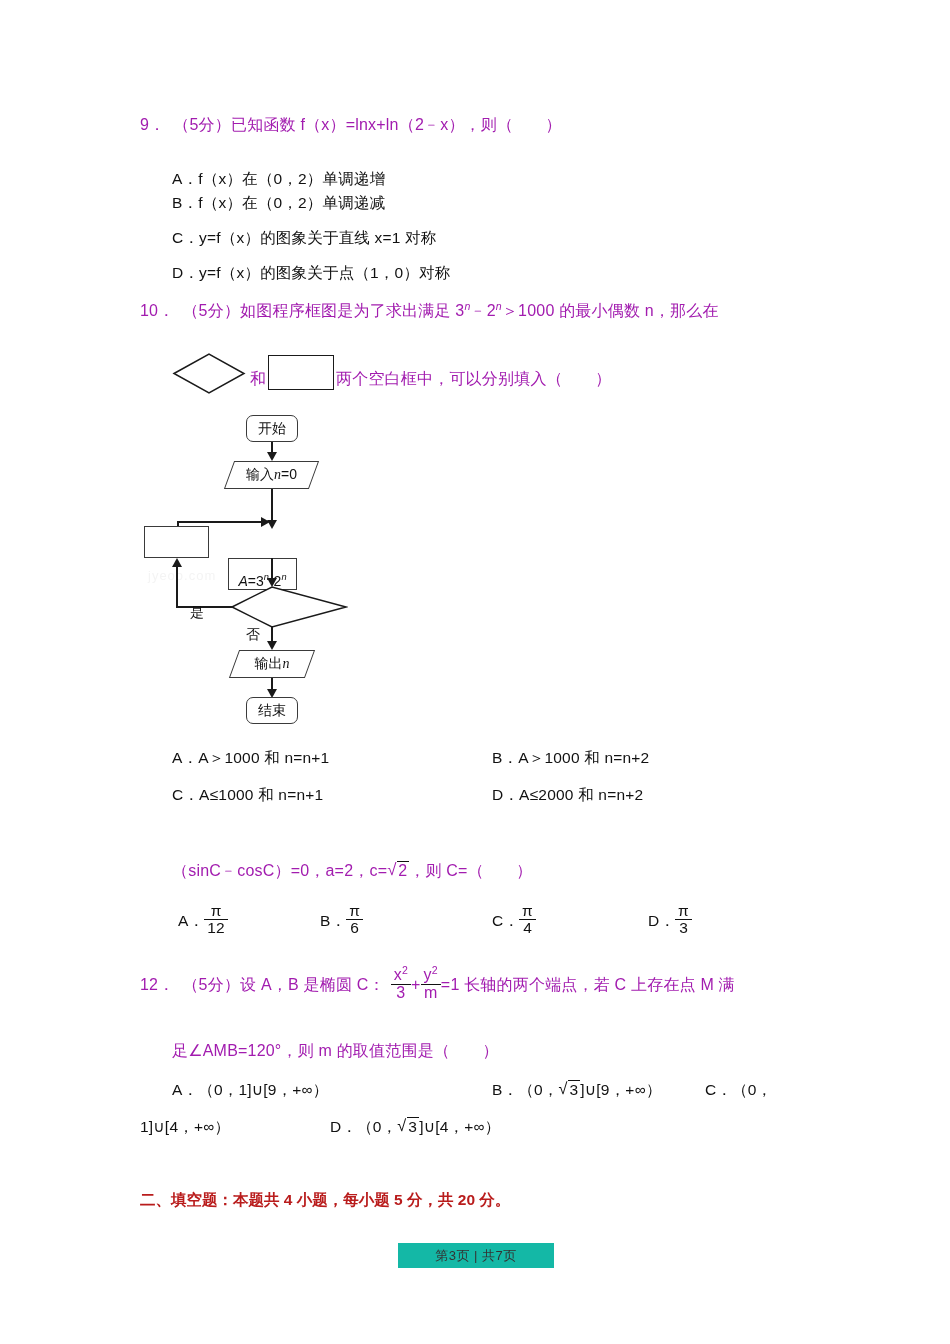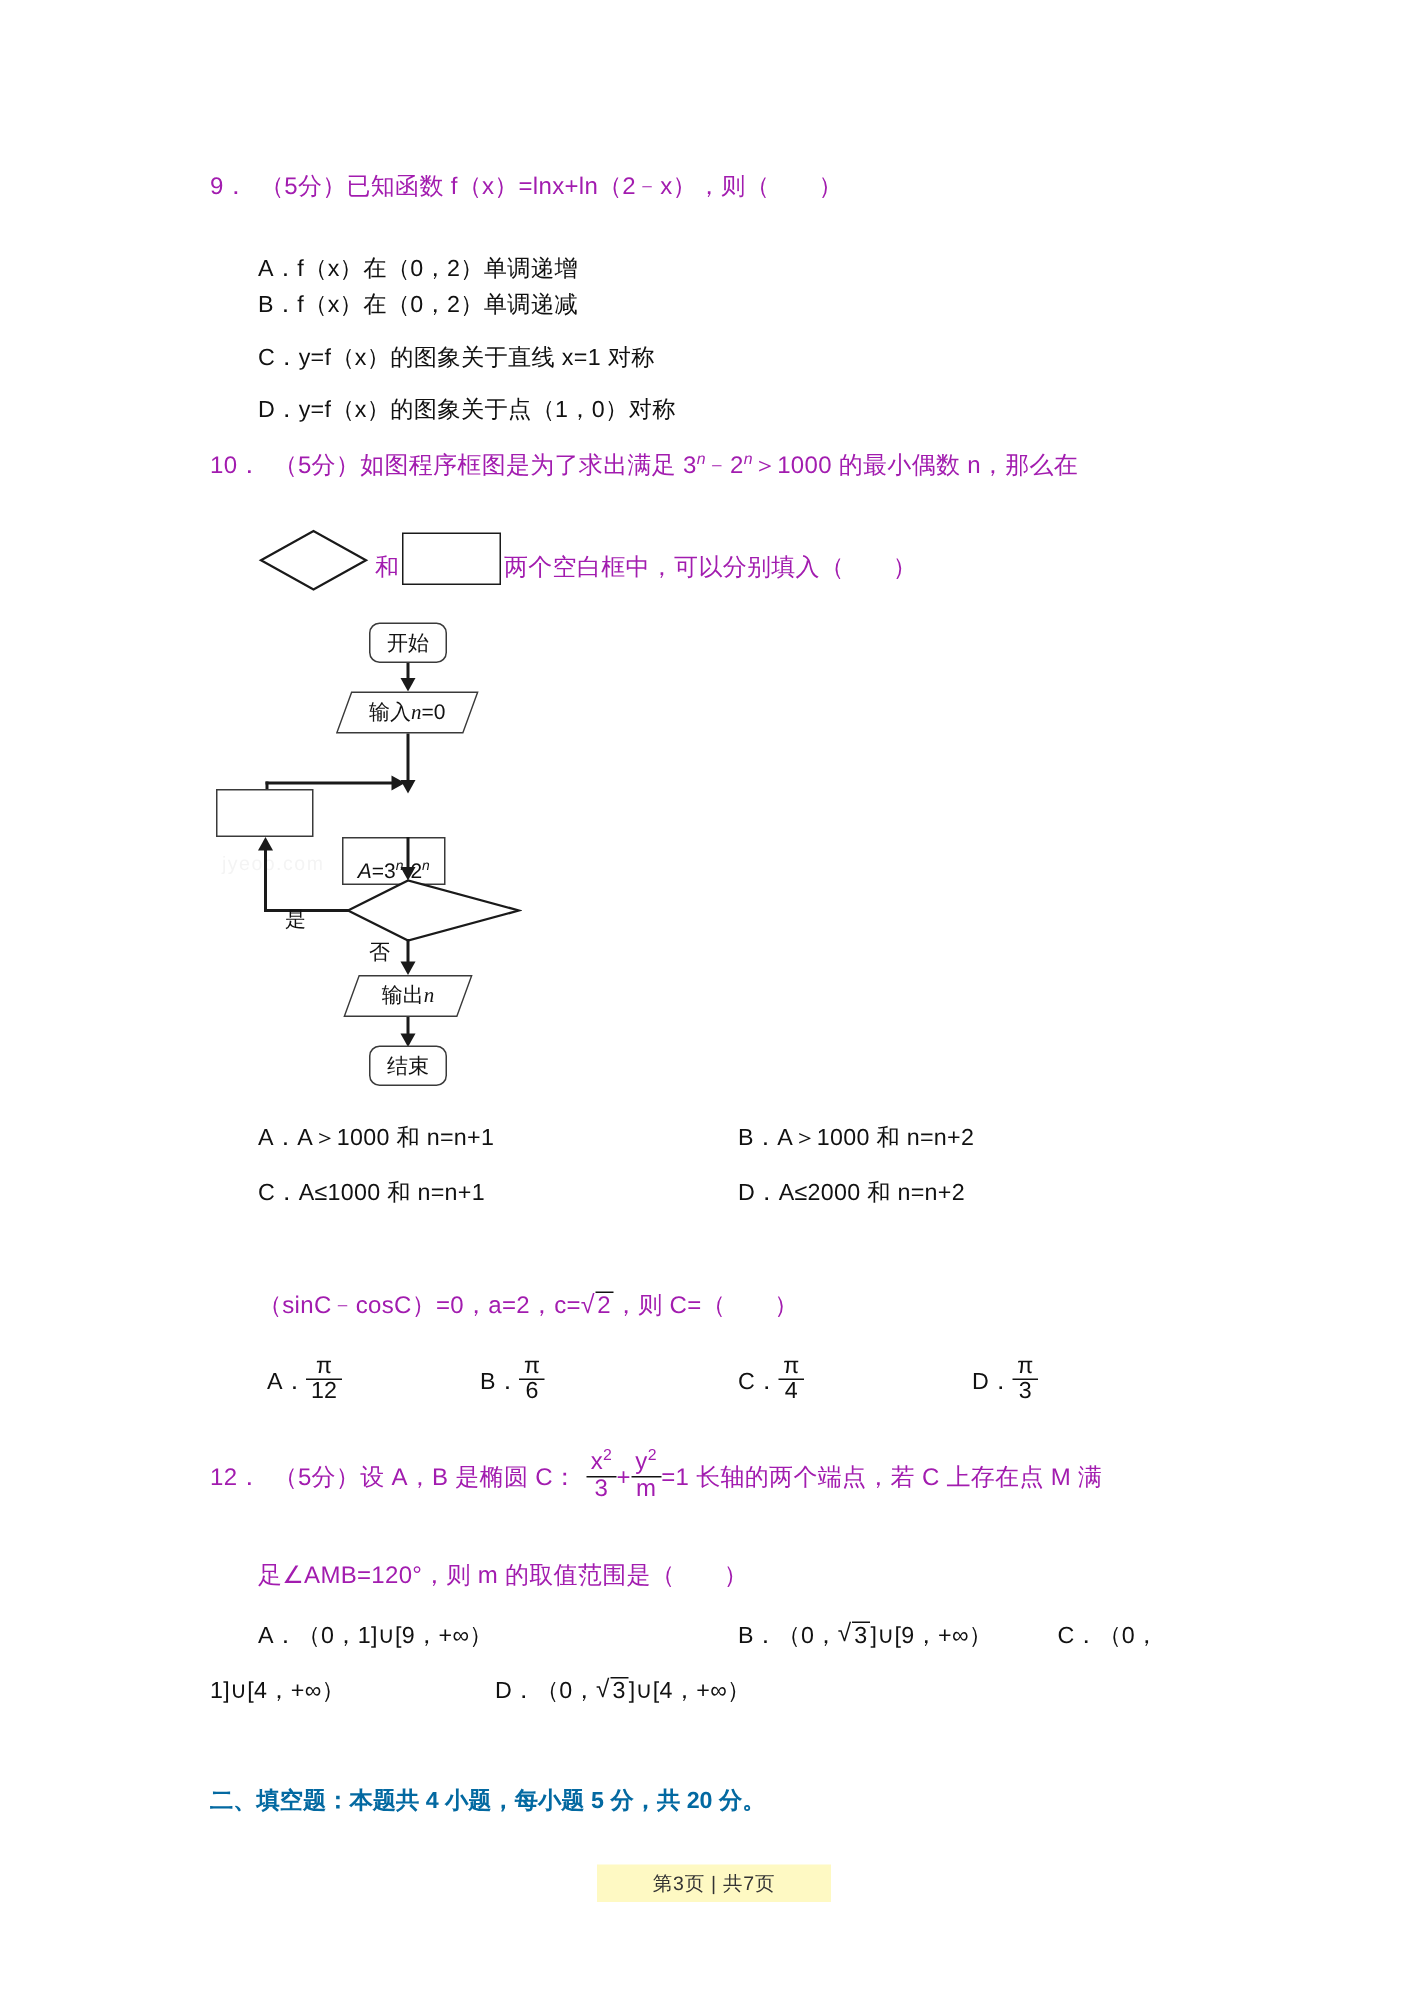--- a/index.html
+++ b/index.html
@@ -149,32 +149,32 @@
     padding: 0 2px 0 1px;
     display: inline-block;
   }
 
   
   .sect {
     position: absolute;
     font-family: "Liberation Sans", "DejaVu Sans", sans-serif;
     font-size: 15.5px;
     font-weight: bold;
-    color: #0369a1;
+    color: #b91c1c;
     white-space: nowrap;
   }
 
   
   .footer {
     position: absolute;
     left: 398px;
     top: 1243px;
     width: 156px;
     height: 25px;
-    background: #fef9c3;
+    background: #14b8a6;
     display: flex;
     align-items: center;
     justify-content: center;
     font-family: "Liberation Sans", "DejaVu Sans", sans-serif;
     font-size: 13px;
     color: #333;
     letter-spacing: 0.5px;
   }
 
   .wmark {

